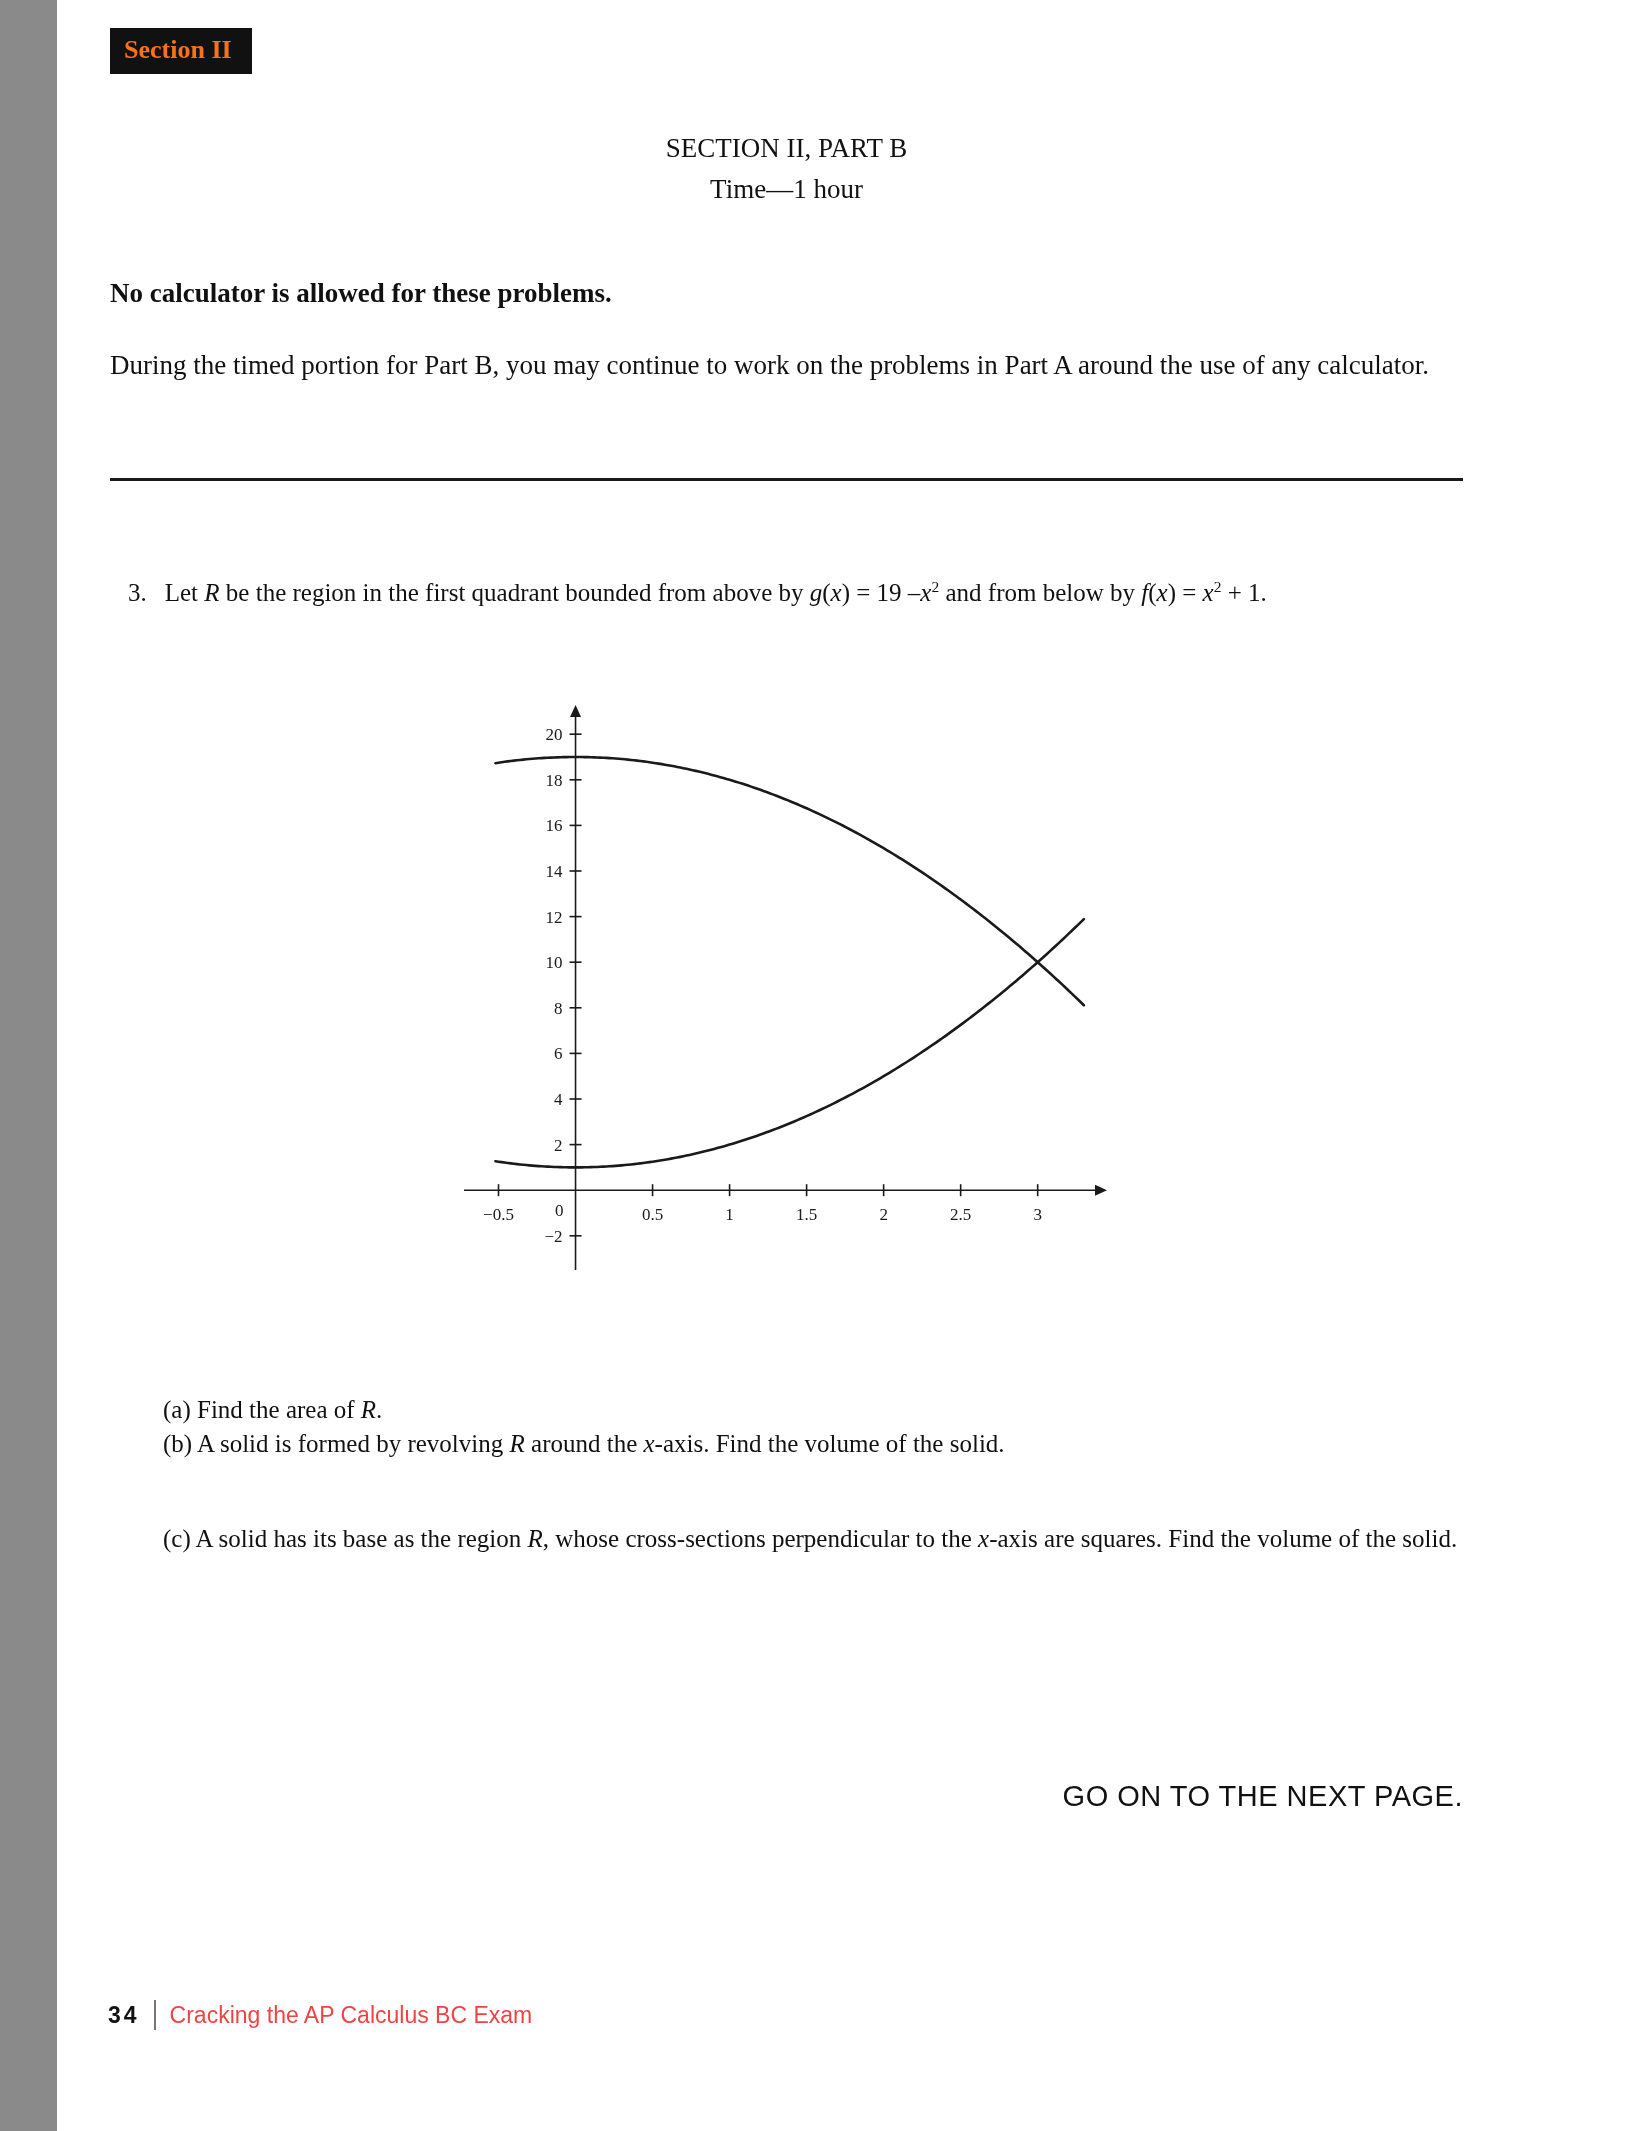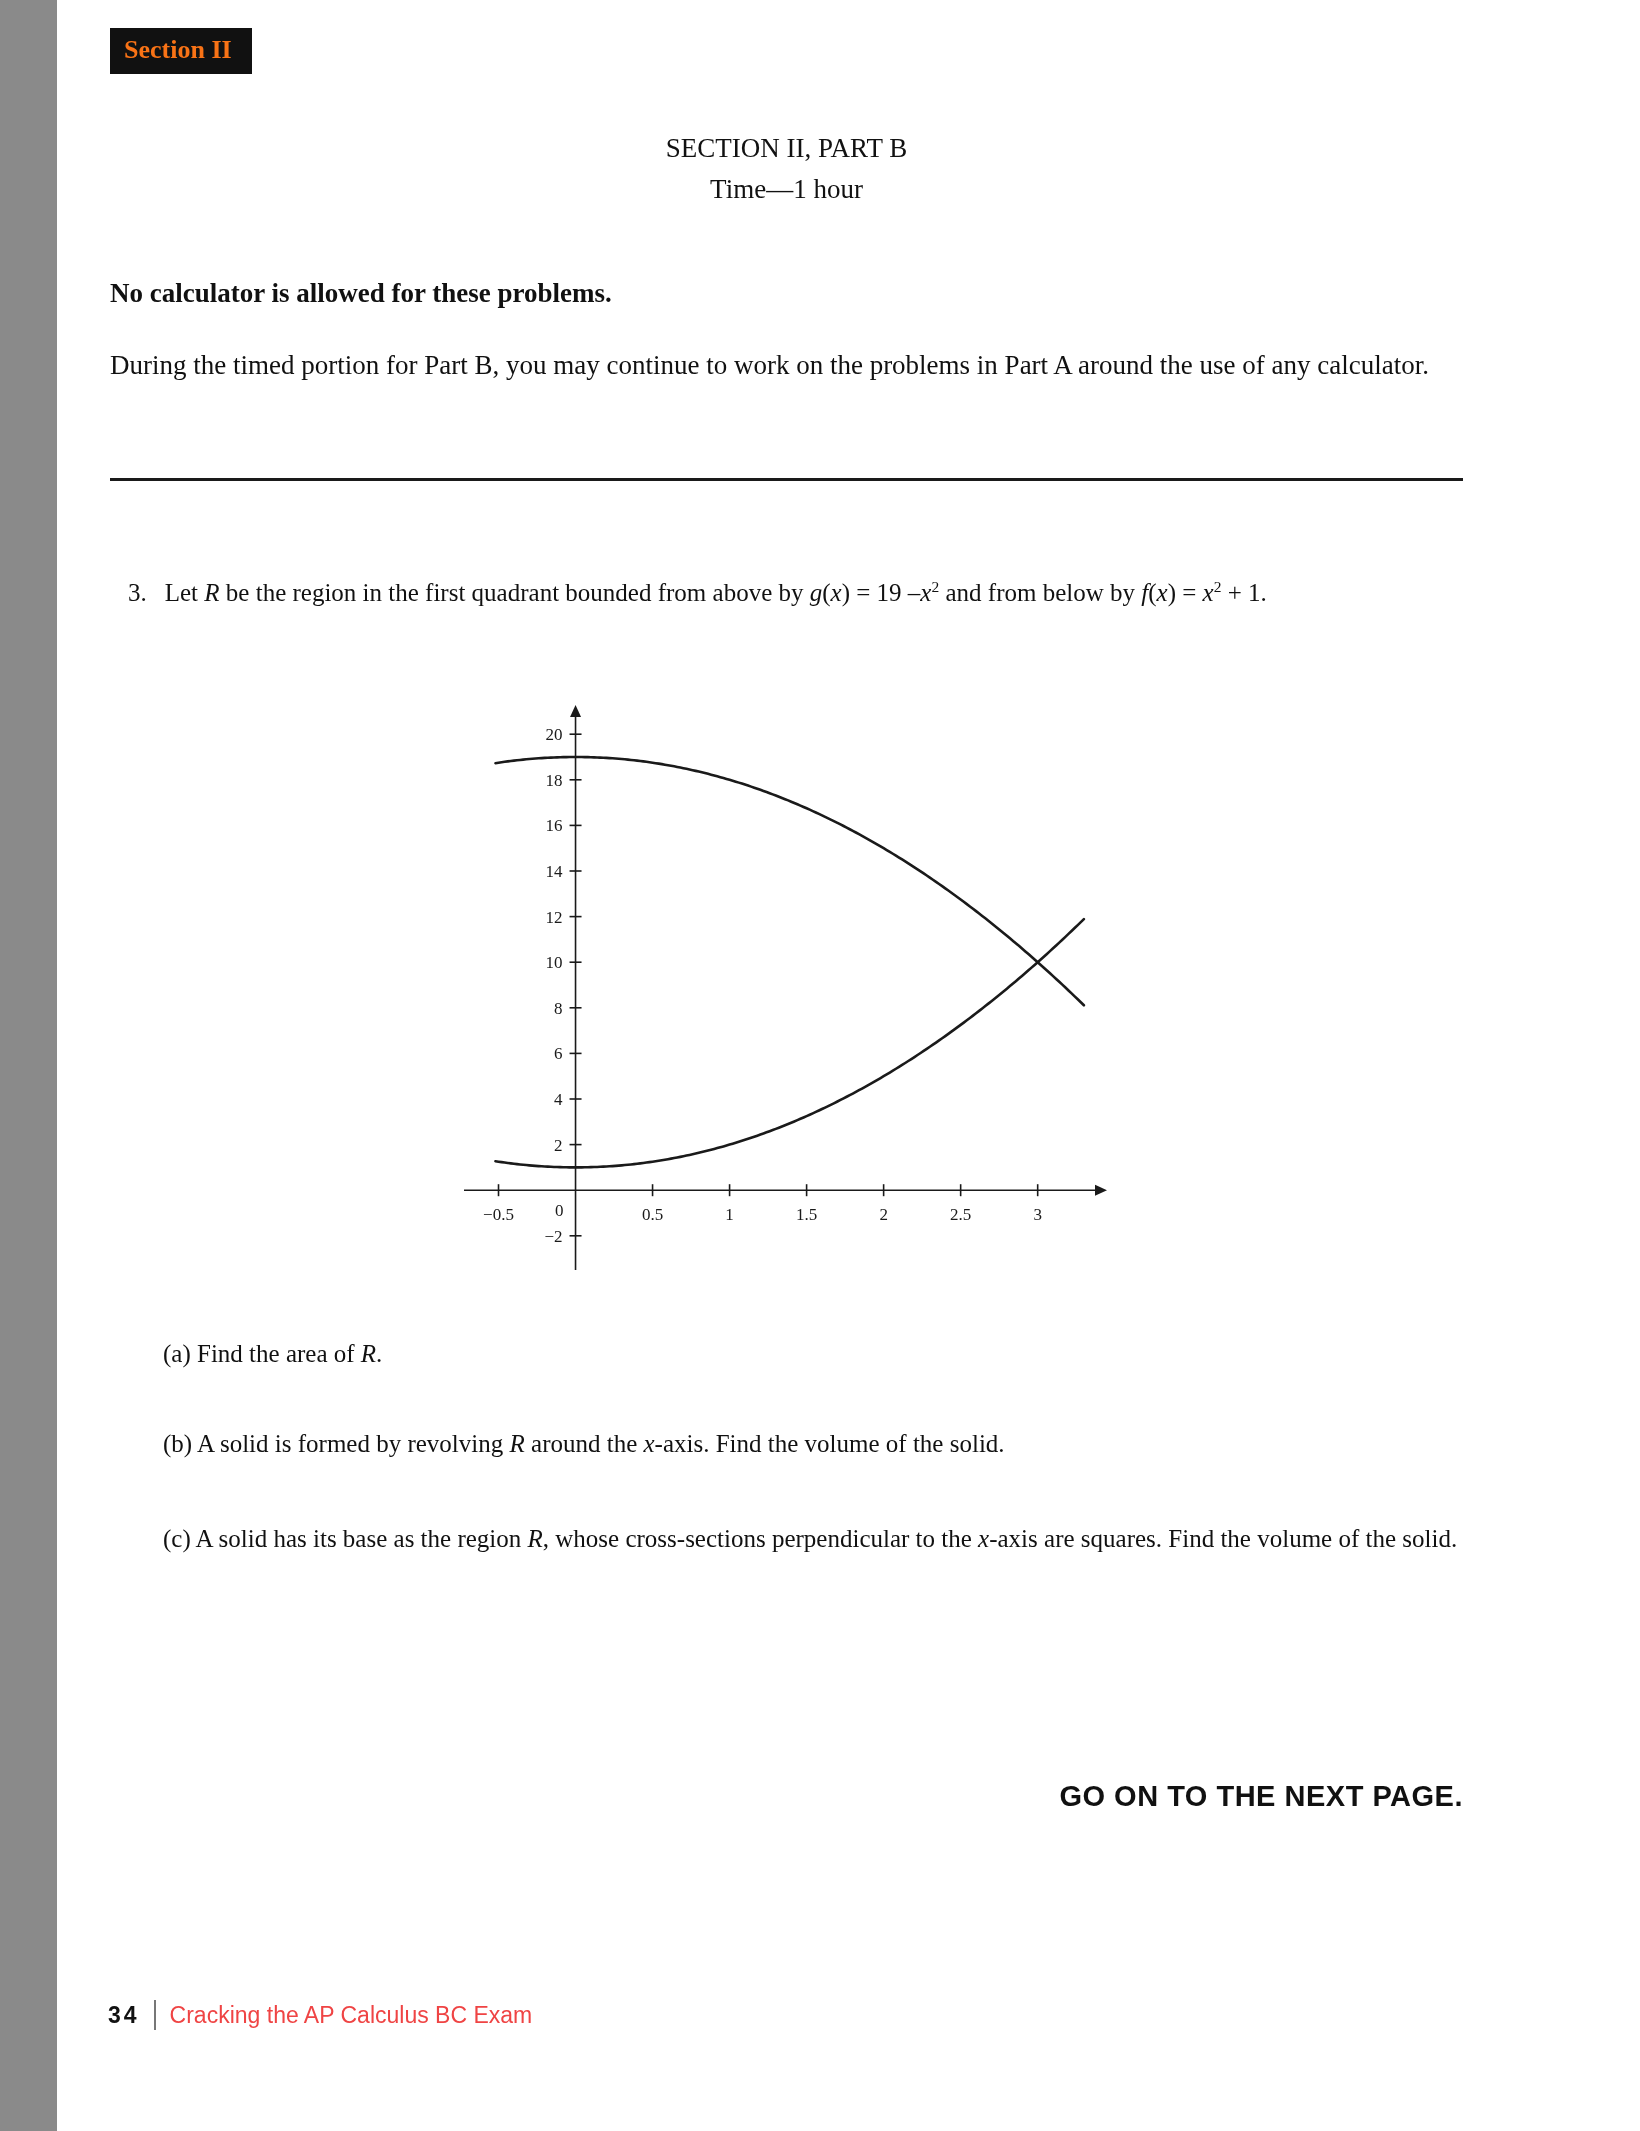--- a/index.html
+++ b/index.html
@@ -37,29 +37,29 @@
   .problem {
     position: absolute; left: 128px; top: 578px; width: 1330px;
     font-size: 25px;
   }
   .pnum { margin-right: 18px; }
   .graph {
     position: absolute; left: 460px; top: 700px; width: 647px; height: 570px;
   }
   .graph svg { display: block; width: 647px; height: 570px; }
   .part { position: absolute; font-size: 25px; }
-  .part-a { left: 163px; top: 1340px; }
+  .part-a { left: 163px; top: 1396px; }
   .part-b { left: 163px; top: 1430px; }
   .part-c {
     left: 163px; top: 1520px; width: 1305px;
     padding-left: 41px; text-indent: -41px; line-height: 1.55;
   }
   .goon {
     position: absolute; right: 177px; top: 1780px;
-    font-family: "Liberation Sans", sans-serif; font-weight: bold;
+    font-family: "Liberation Sans", sans-serif; font-weight: normal;
     font-size: 29px; letter-spacing: 0.5px;
   }
   .footer {
     position: absolute; left: 108px; top: 2000px;
     display: flex; align-items: center;
     font-family: "Liberation Sans", sans-serif; font-size: 23px;
   }
   .footer .num { font-weight: bold; letter-spacing: 3px; }
   .footer .div { width: 2px; height: 30px; margin: 0 14px; }
   .footer .title { }

